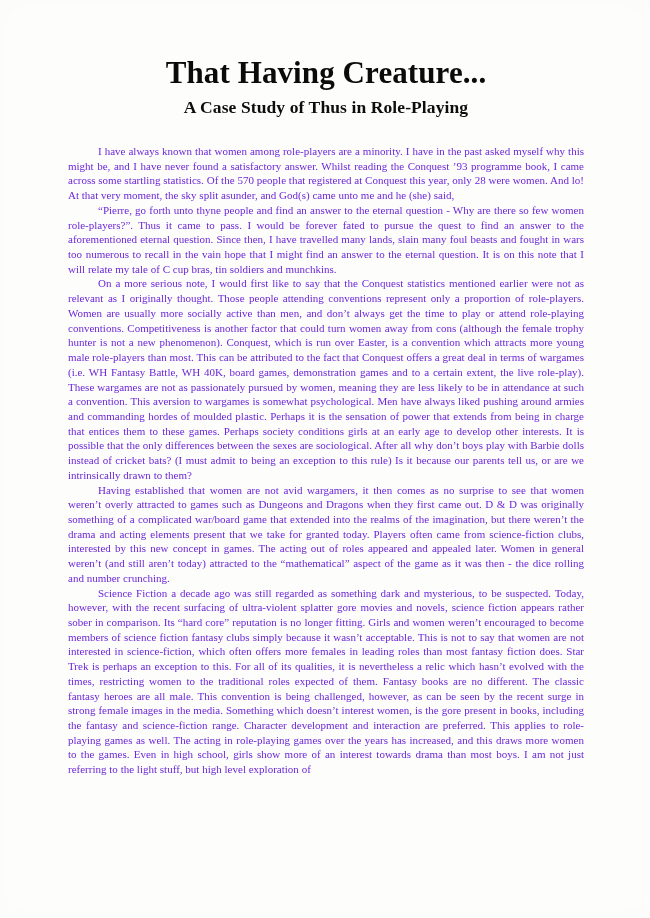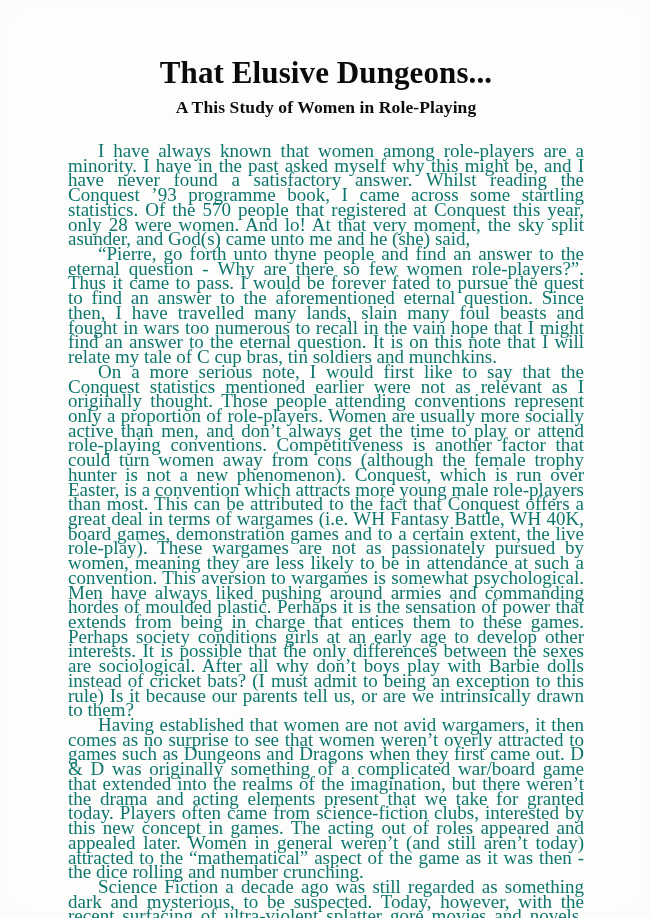--- a/index.html
+++ b/index.html
@@ -51,46 +51,46 @@
     margin: 0;
     padding-top: 7px;
   }
 
   .body-text {
     padding-top: 26px;
   }
 
   .body-text p {
     font-family: "Liberation Serif", "DejaVu Serif", serif;
-    font-size: 19px;
+    font-size: 11px;
     line-height: 14.72px;
     text-align: justify;
     text-justify: inter-word;
-    color: #0f766e;
+    color: #6d28d9;
     margin: 0;
     text-indent: 30px;
     hyphens: none;
     -webkit-hyphens: none;
     word-spacing: 0.05px;
   }
 
   
   .body-text p:last-child {
     margin-bottom: 11px;
   }
 </style>
 </head>
 <body>
 
 <div class="page">
   <div class="page-inner">
 
-    <h1 class="doc-title">That Elusive Dungeons...</h1>
+    <h1 class="doc-title">That Having Creature...</h1>
 
-    <h2 class="doc-subtitle">A This Study of Women in Role-Playing</h2>
+    <h2 class="doc-subtitle">A Case Study of Thus in Role-Playing</h2>
 
     <div class="body-text">
       <p>I have always known that women among role-players are a minority. I have in the past asked myself why this might be, and I have never found a satisfactory answer. Whilst reading the Conquest ’93 programme book, I came across some startling statistics. Of the 570 people that registered at Conquest this year, only 28 were women. And lo! At that very moment, the sky split asunder, and God(s) came unto me and he (she) said,</p>
       <p>“Pierre, go forth unto thyne people and find an answer to the eternal question - Why are there so few women role-players?”. Thus it came to pass. I would be forever fated to pursue the quest to find an answer to the aforementioned eternal question. Since then, I have travelled many lands, slain many foul beasts and fought in wars too numerous to recall in the vain hope that I might find an answer to the eternal question. It is on this note that I will relate my tale of C cup bras, tin soldiers and munchkins.</p>
       <p>On a more serious note, I would first like to say that the Conquest statistics mentioned earlier were not as relevant as I originally thought. Those people attending conventions represent only a proportion of role-players. Women are usually more socially active than men, and don’t always get the time to play or attend role-playing conventions. Competitiveness is another factor that could turn women away from cons (although the female trophy hunter is not a new phenomenon). Conquest, which is run over Easter, is a convention which attracts more young male role-players than most. This can be attributed to the fact that Conquest offers a great deal in terms of wargames (i.e. WH Fantasy Battle, WH 40K, board games, demonstration games and to a certain extent, the live role-play). These wargames are not as passionately pursued by women, meaning they are less likely to be in attendance at such a convention. This aversion to wargames is somewhat psychological. Men have always liked pushing around armies and commanding hordes of moulded plastic. Perhaps it is the sensation of power that extends from being in charge that entices them to these games. Perhaps society conditions girls at an early age to develop other interests. It is possible that the only differences between the sexes are sociological. After all why don’t boys play with Barbie dolls instead of cricket bats? (I must admit to being an exception to this rule) Is it because our parents tell us, or are we intrinsically drawn to them?</p>
       <p>Having established that women are not avid wargamers, it then comes as no surprise to see that women weren’t overly attracted to games such as Dungeons and Dragons when they first came out. D &amp; D was originally something of a complicated war/board game that extended into the realms of the imagination, but there weren’t the drama and acting elements present that we take for granted today. Players often came from science-fiction clubs, interested by this new concept in games. The acting out of roles appeared and appealed later. Women in general weren’t (and still aren’t today) attracted to the “mathematical” aspect of the game as it was then - the dice rolling and number crunching.</p>
       <p>Science Fiction a decade ago was still regarded as something dark and mysterious, to be suspected. Today, however, with the recent surfacing of ultra-violent splatter gore movies and novels, science fiction appears rather sober in comparison. Its “hard core” reputation is no longer fitting. Girls and women weren’t encouraged to become members of science fiction fantasy clubs simply because it wasn’t acceptable. This is not to say that women are not interested in science-fiction, which often offers more females in leading roles than most fantasy fiction does. Star Trek is perhaps an exception to this. For all of its qualities, it is nevertheless a relic which hasn’t evolved with the times, restricting women to the traditional roles expected of them. Fantasy books are no different. The classic fantasy heroes are all male. This convention is being challenged, however, as can be seen by the recent surge in strong female images in the media. Something which doesn’t interest women, is the gore present in books, including the fantasy and science-fiction range. Character development and interaction are preferred. This applies to role-playing games as well. The acting in role-playing games over the years has increased, and this draws more women to the games. Even in high school, girls show more of an interest towards drama than most boys. I am not just referring to the light stuff, but high level exploration of</p>
     </div>
 
   </div>

